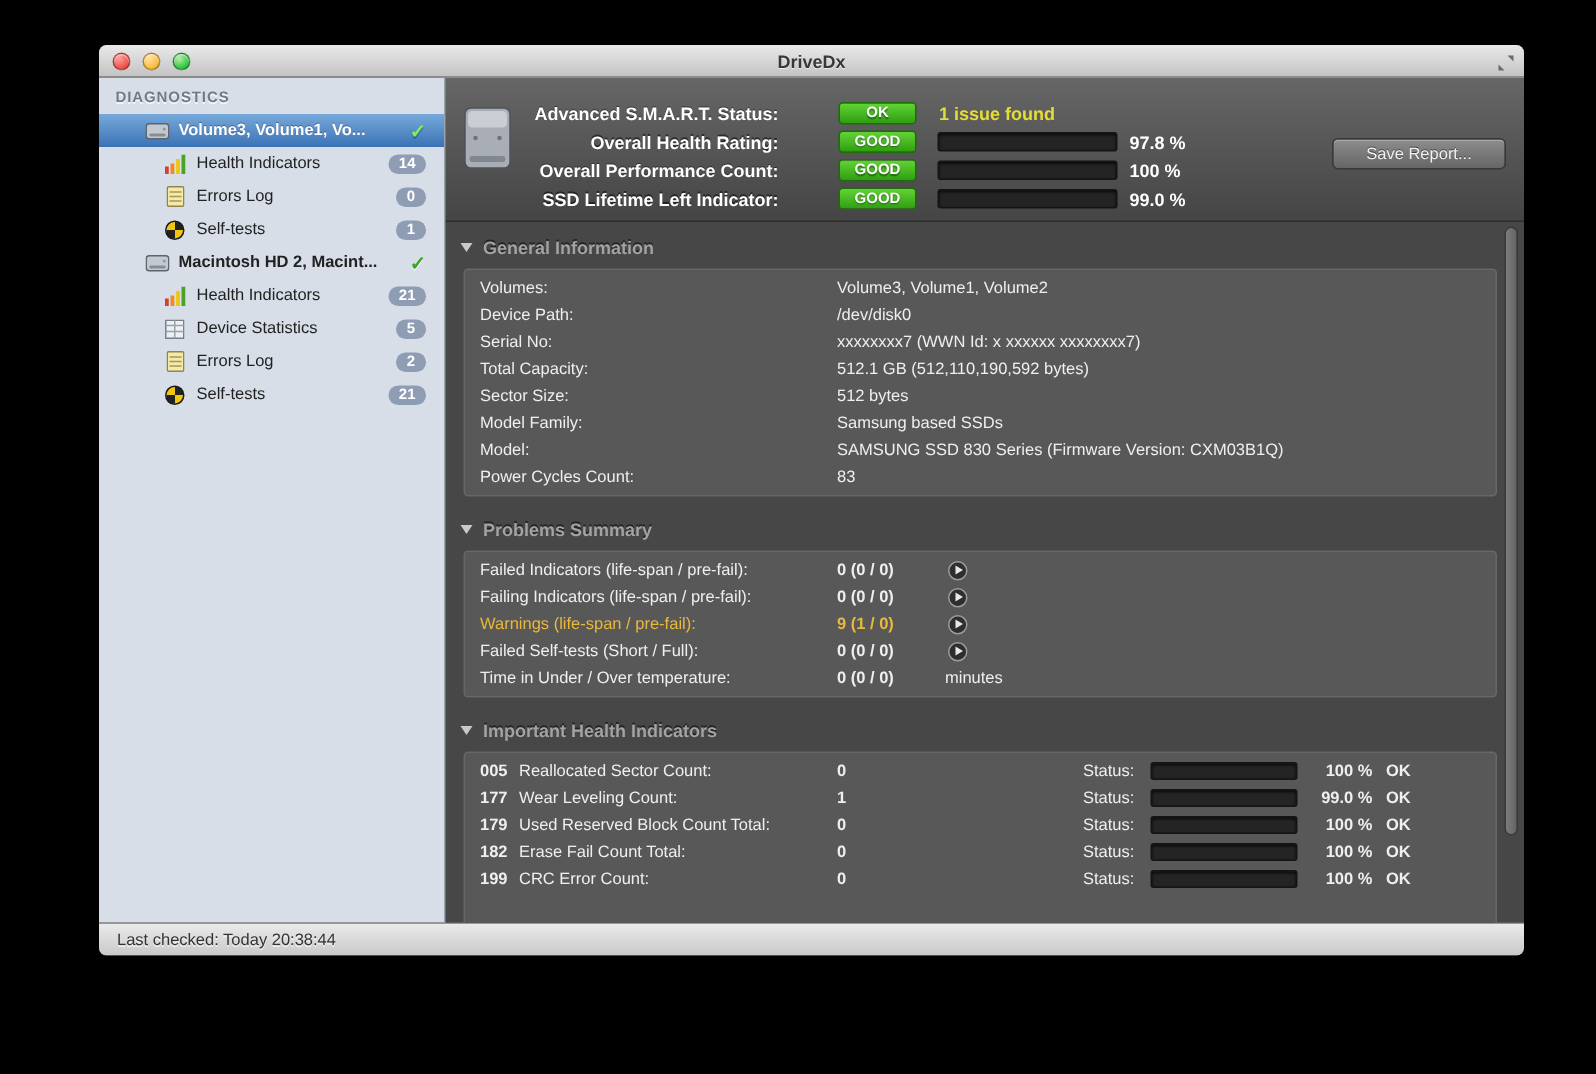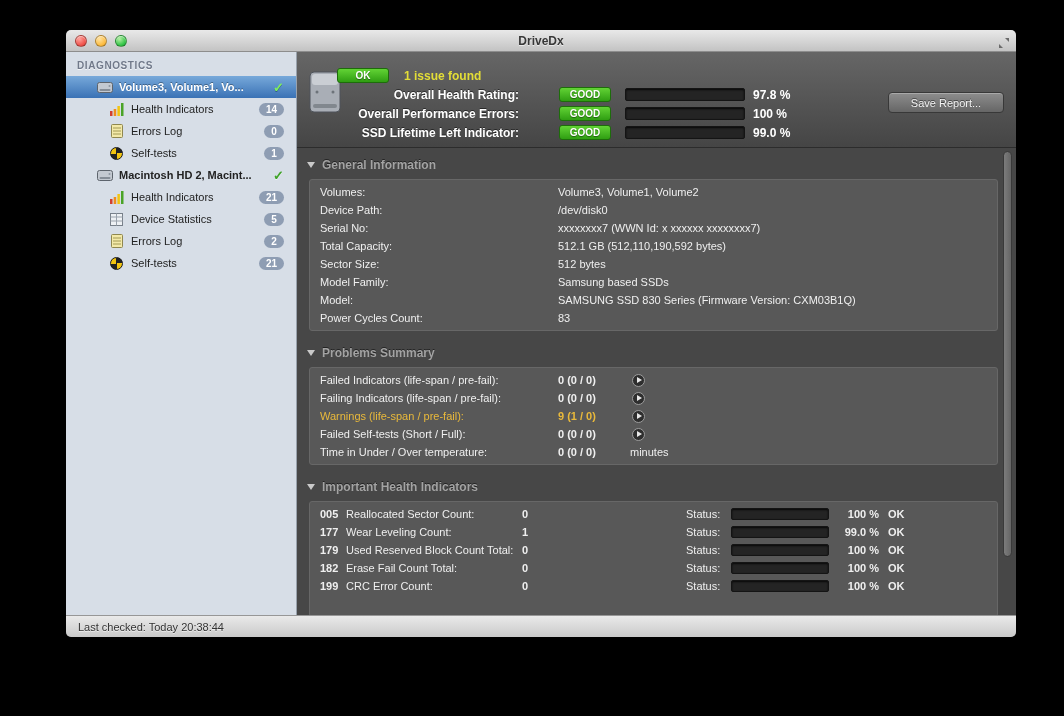--- a/index.html
+++ b/index.html
@@ -80,21 +80,21 @@
   .pvalue.norm { font-weight:normal; }
   .prow .pvalue.fixed { width:70px; flex:0 0 auto; }
   .suffix { margin-left:2px; }
   .prow.warn, .prow.warn .pvalue { color:#e9b93b; }
   .arrow-btn { width:13px; height:13px; border-radius:50%; background:#2e2e2e;
                border:1px solid #9c9c9c; display:inline-flex; align-items:center;
                justify-content:center; margin-left:4px; }
   .arrow-btn .tri { width:0; height:0; border-top:3px solid transparent;
                     border-bottom:3px solid transparent; border-left:5px solid #e8e8e8; margin-left:1px; }
   .hiid { width:26px; flex:0 0 auto; font-weight:bold; }
-  .hilabel { width:176px; flex:0 0 auto; }
+  .hilabel { width:212px; flex:0 0 auto; }
   .hivalue { width:164px; flex:0 0 auto; font-weight:bold; }
   .histatus { display:flex; align-items:center; }
   .hislabel { width:45px; }
   .pbar.small { margin-left:0; width:98px; height:12px; }
   .hipct { width:44px; text-align:right; font-weight:bold; margin-left:6px; }
   .histate { margin-left:9px; font-weight:bold; }
   
   .vscrollbar { position:absolute; right:2px; top:3px; bottom:3px; width:12px; }
   .vthumb { position:absolute; left:1px; top:0; width:9px; height:88%; border-radius:5px;
             background:linear-gradient(90deg,#868686,#6b6b6b); border:1px solid #383838; opacity:.85; }
@@ -234,31 +234,32 @@
           <svg width="36" height="48">
               <rect x="3" y="4" width="30" height="40" rx="4" fill="#a9aeb6" stroke="#4e535a"></rect>
               <rect x="5" y="6" width="26" height="11" rx="3" fill="#caced4"></rect>
               <rect x="6" y="36" width="24" height="4" rx="2" fill="#81878e"></rect>
               <circle cx="10" cy="24" r="1.5" fill="#6d737a"></circle>
               <circle cx="26" cy="24" r="1.5" fill="#6d737a"></circle>
             </svg>
         </div>
         <div class="hrows">
           <div class="hrow">
+            <span class="hlabel">Advanced S.M.A.R.T. Status:</span>
             <span class="gbadge">OK</span>
             <span class="issues">1 issue found</span>
           </div>
           <div class="hrow">
             <span class="hlabel">Overall Health Rating:</span>
             <span class="gbadge">GOOD</span>
             <span class="pbar"><span class="pfill" style="width: 97.8%;"></span></span>
             <span class="hval">97.8 %</span>
           </div>
           <div class="hrow">
-            <span class="hlabel">Overall Performance Errors:</span>
+            <span class="hlabel">Overall Performance Count:</span>
             <span class="gbadge">GOOD</span>
             <span class="pbar"><span class="pfill" style="width: 100%;"></span></span>
             <span class="hval">100 %</span>
           </div>
           <div class="hrow">
             <span class="hlabel">SSD Lifetime Left Indicator:</span>
             <span class="gbadge">GOOD</span>
             <span class="pbar"><span class="pfill" style="width: 99%;"></span></span>
             <span class="hval">99.0 %</span>
           </div>

